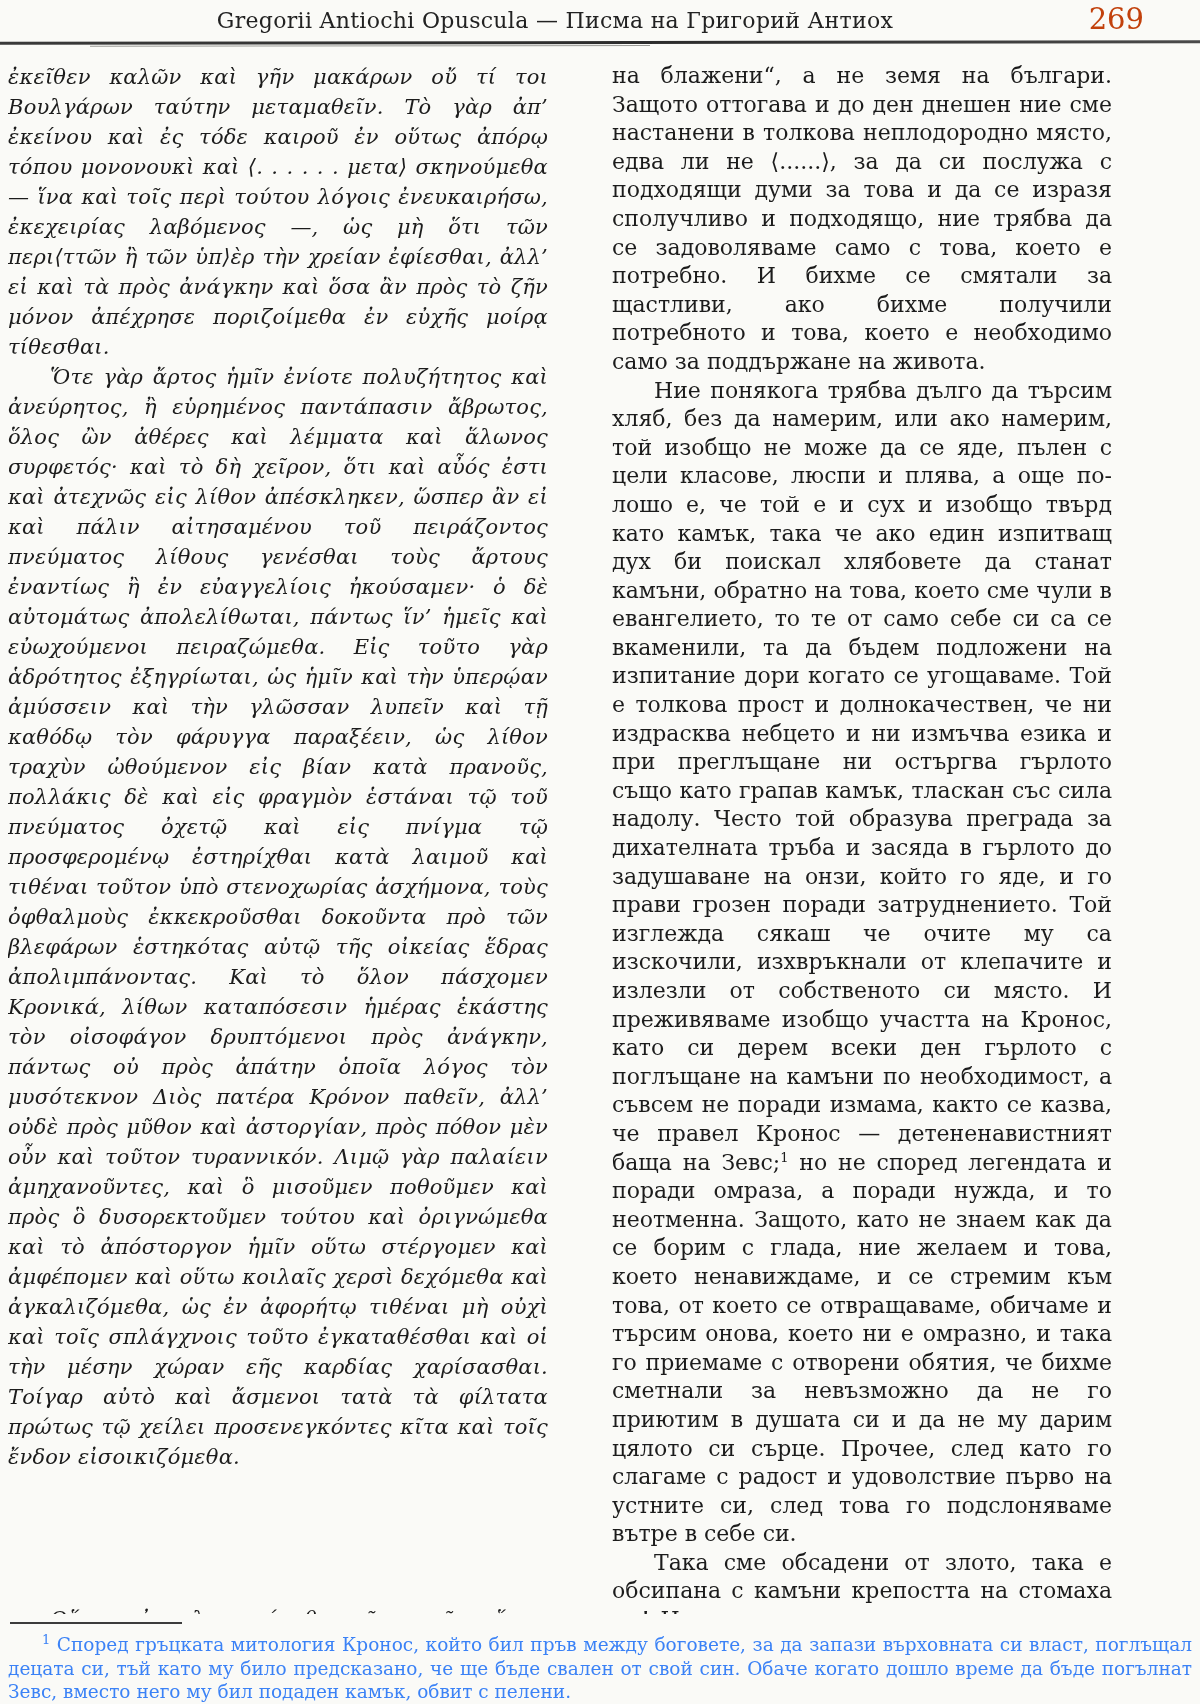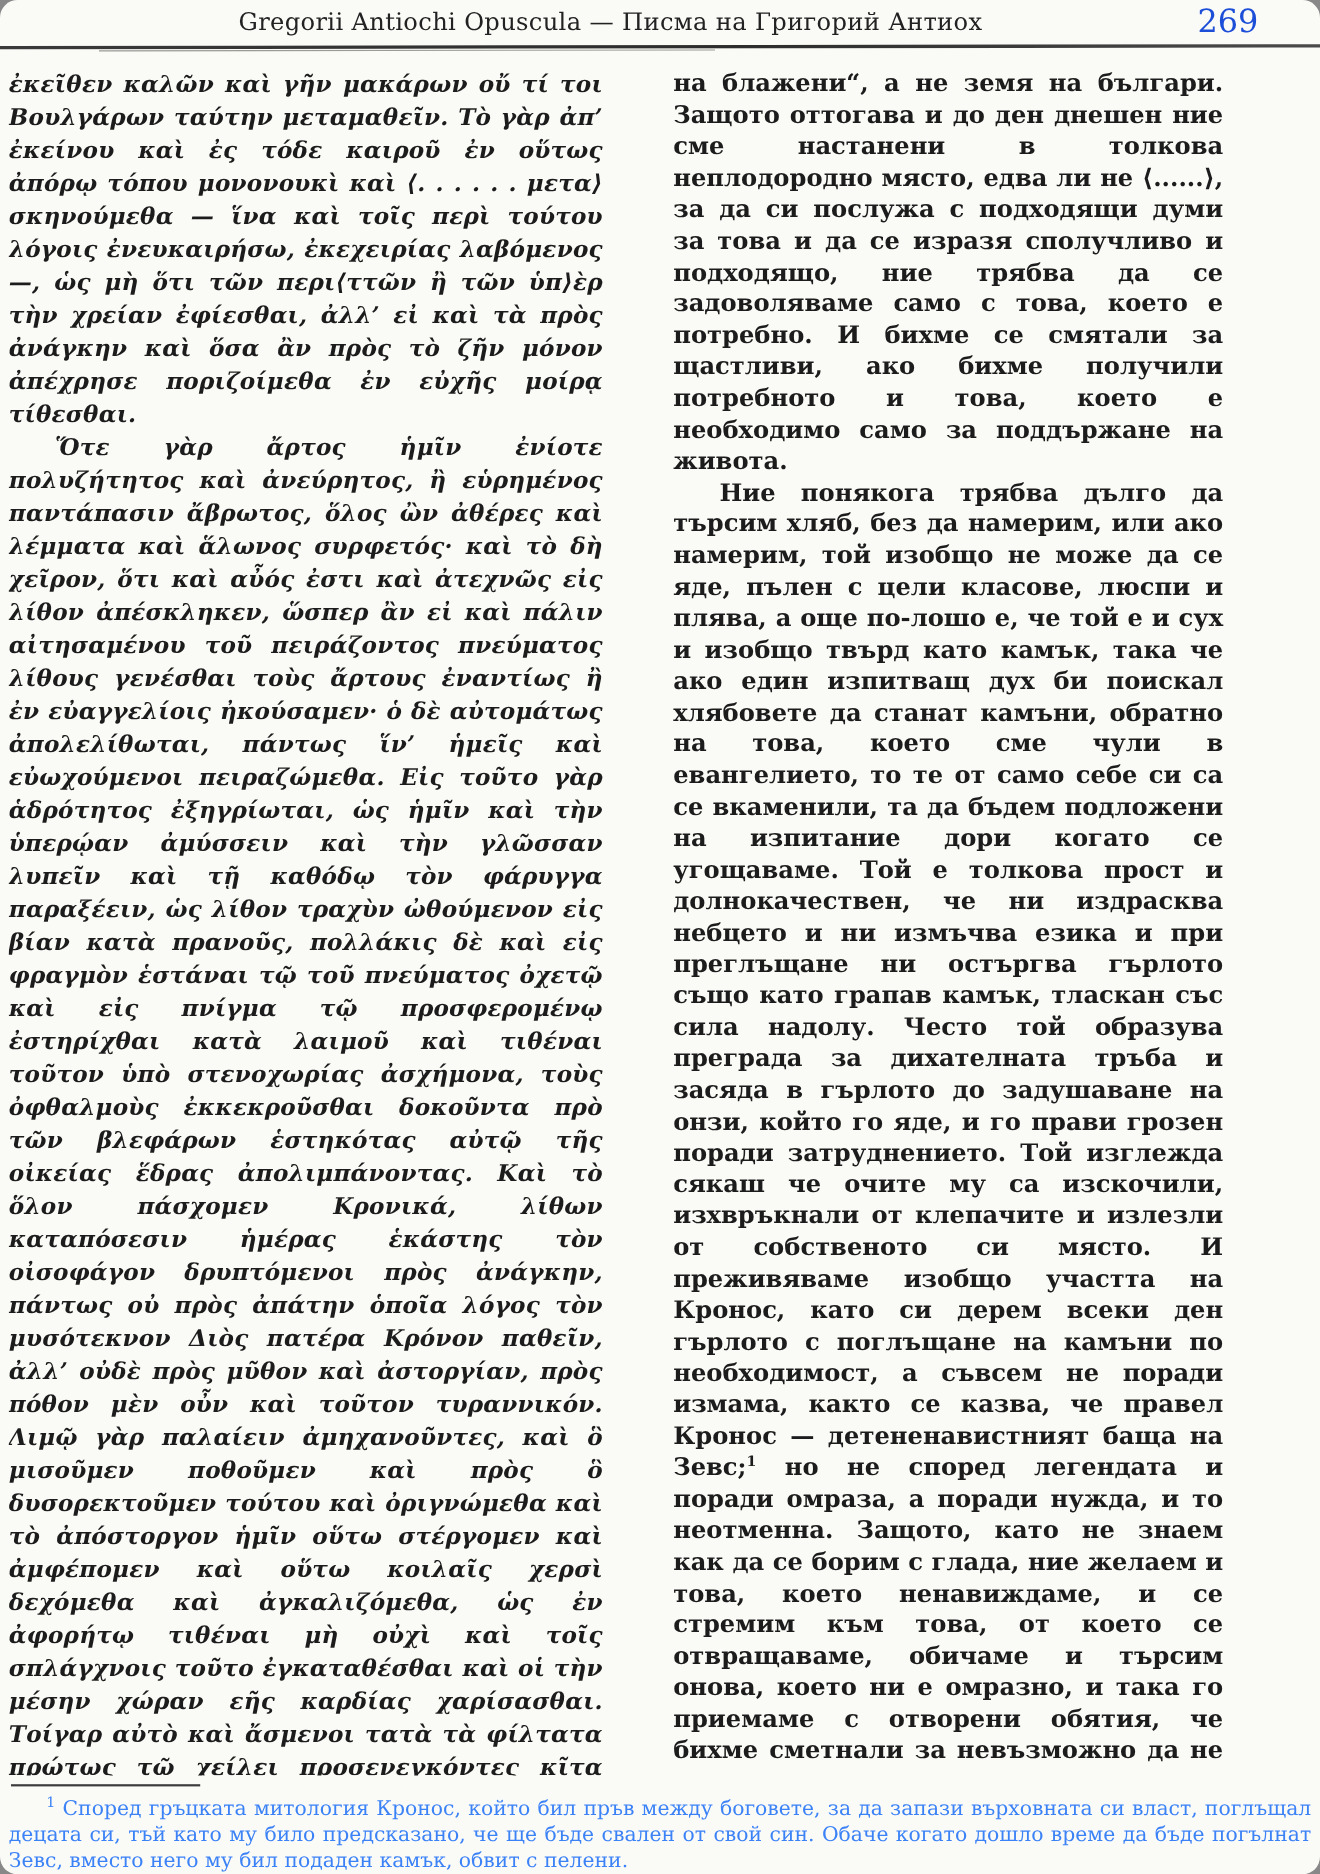--- a/index.html
+++ b/index.html
@@ -5,38 +5,37 @@
   html, body { margin: 0; padding: 0; background: #888; }
   .page {
     position: relative;
     width: 1200px;
     height: 1704px;
     margin: 0 auto;
     background: #fafaf7;
     color: #1c1c1c;
     font-family: "DejaVu Serif", serif;
     overflow: hidden;
-    border-radius: 16px;
   }
   
   .running-title {
     position: absolute;
     top: 8px; left: 0;
     width: 1110px;
     text-align: center;
     font-size: 22px;
     letter-spacing: 0.3px;
     color: #222;
     white-space: nowrap;
   }
   .page-number {
     position: absolute;
     top: 2px; right: 56px;
     font-size: 29px;
-    color: #1d4ed8;
+    color: #c2410c;
   }
   .header-rule {
     position: absolute;
     top: 41px; left: 0;
     width: 1200px; height: 3px;
     background: linear-gradient(to right, #3a3a3a 0%, #2c2c2c 55%, #4a4a4a 100%);
     transform: rotate(-0.08deg);
   }
   .header-rule::after {
     content: "";
@@ -47,21 +46,21 @@
   }
   
   .columns {
     position: absolute;
     top: 62px; left: 8px;
     width: 1160px; height: 1552px;
     display: flex;
     overflow: hidden;
   }
   .col { text-align: justify; }
-  .col p { margin: 0; font-weight: bold; }
+  .col p { margin: 0; }
   .col-greek {
     width: 540px;
     font-style: italic;
     font-size: 21px;
     line-height: 30px;
     letter-spacing: 0.2px;
   }
   .col-gap { width: 64px; flex: 0 0 64px; }
   .col-bulgarian {
     width: 500px;

